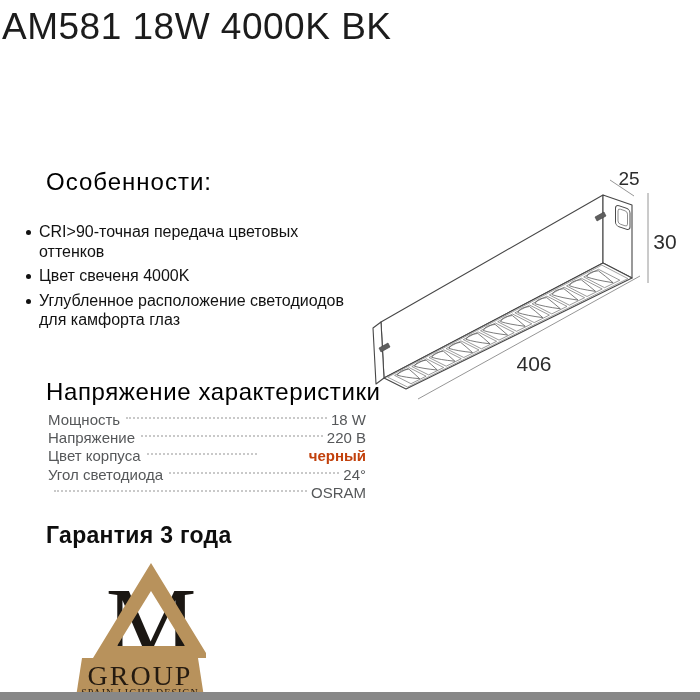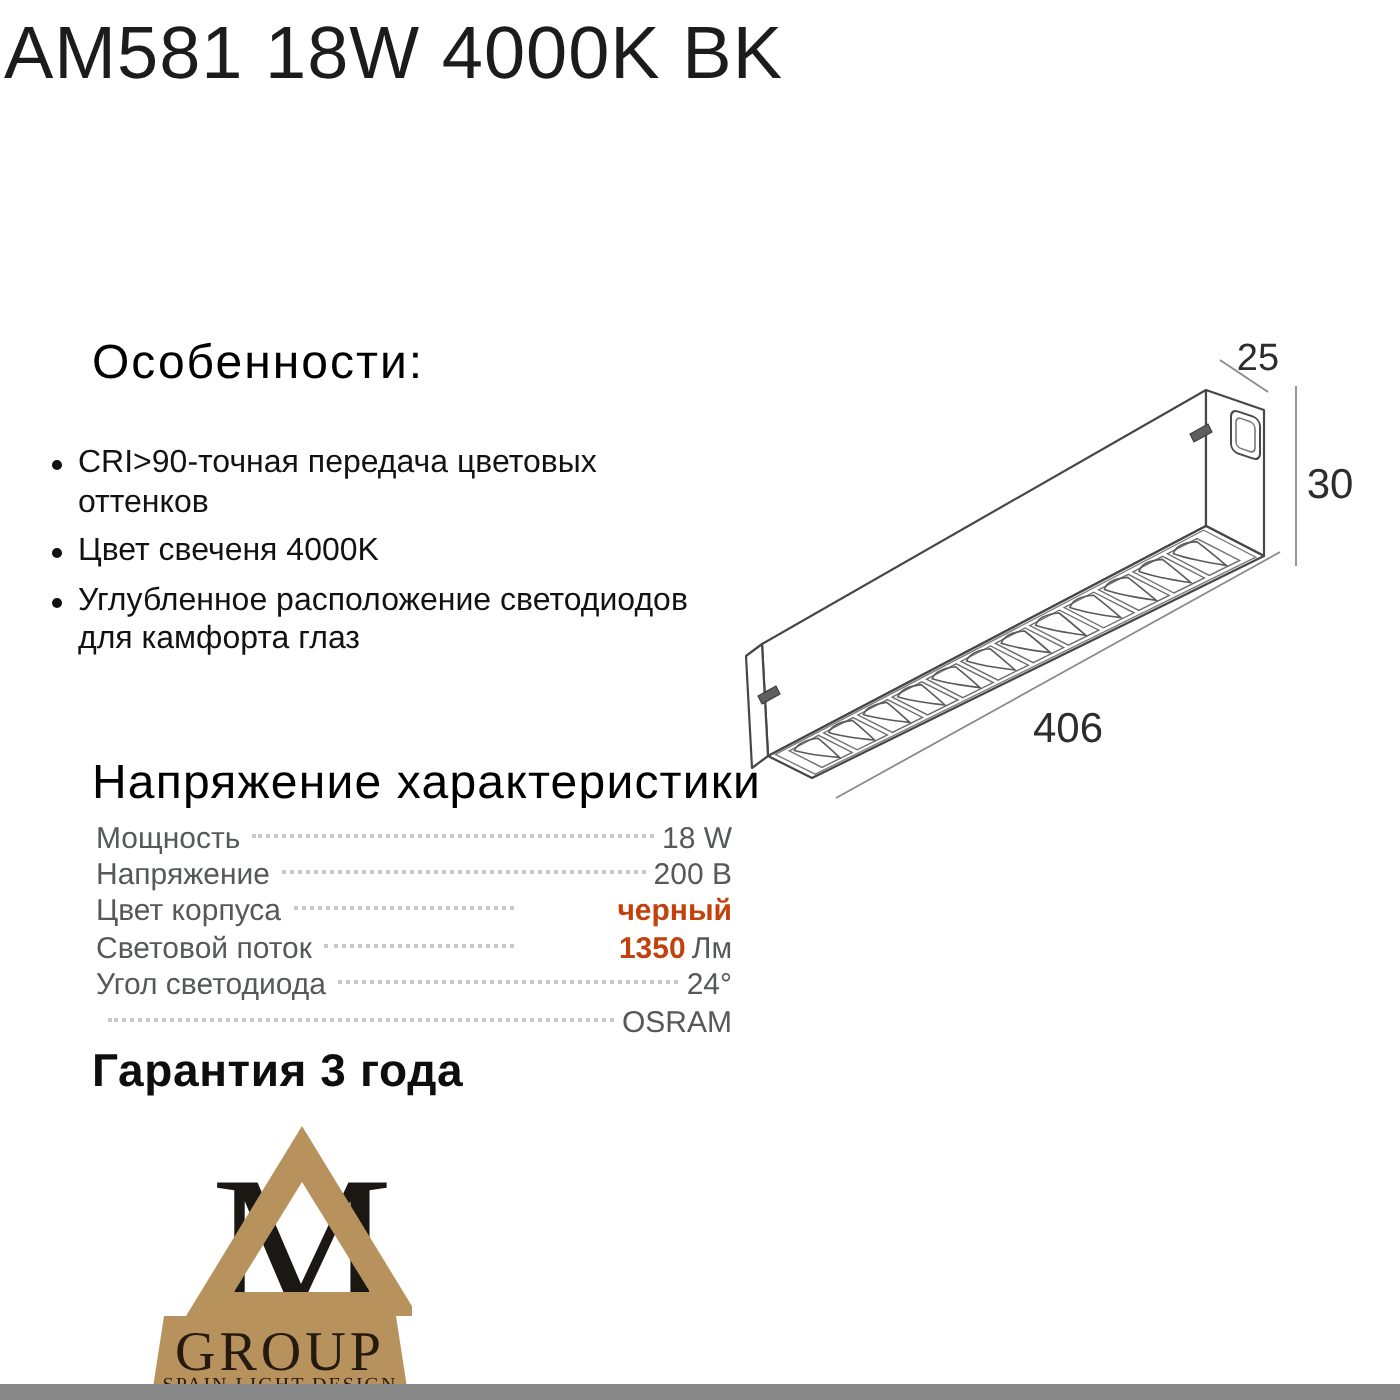--- a/index.html
+++ b/index.html
@@ -129,32 +129,26 @@
 
   <div class="spec-table">
     <div class="spec-row">
       <span>Мощность</span>
       <span class="leader"></span>
       <span class="val">18 W</span>
     </div>
     <div class="spec-row">
       <span>Напряжение</span>
       <span class="leader"></span>
-      <span class="val">200 В</span>
+      <span class="val">220 В</span>
     </div>
     <div class="spec-row">
       <span>Цвет корпуса</span>
       <span class="leader"></span>
       <span class="val v-bold">черный</span>
-    </div>
-    <div class="spec-row">
-      <span>Световой поток</span>
-      <span class="leader"></span>
-      <span class="val v-bold">1350</span>
-      <span class="val unit">Лм</span>
     </div>
     <div class="spec-row">
       <span>Угол светодиода</span>
       <span class="leader"></span>
       <span class="val">24°</span>
     </div>
     <div class="spec-row">
       <span class="leader"></span>
       <span class="val">OSRAM</span>
     </div>

